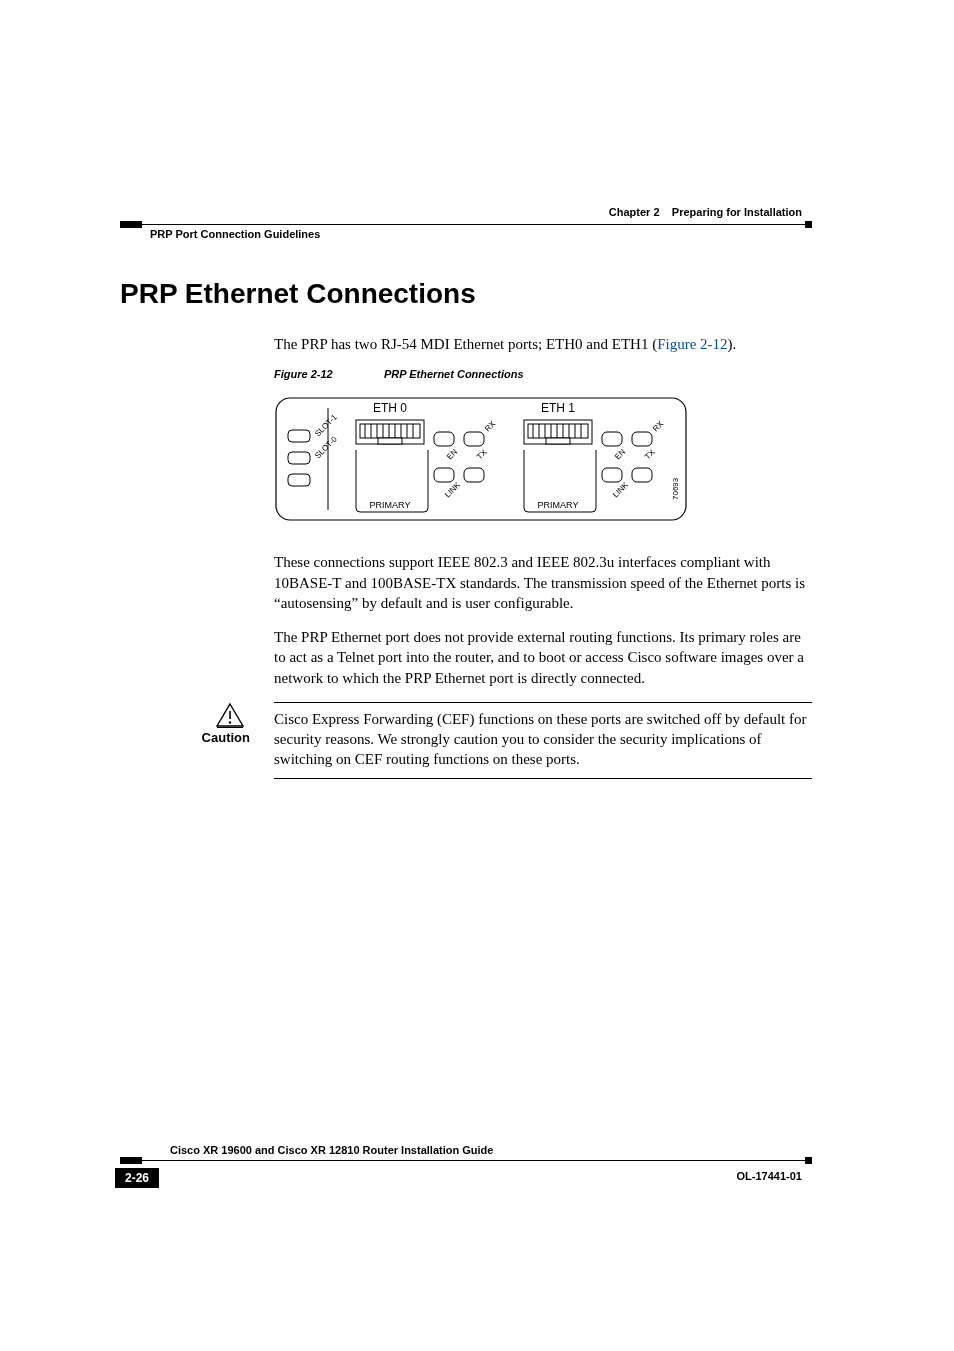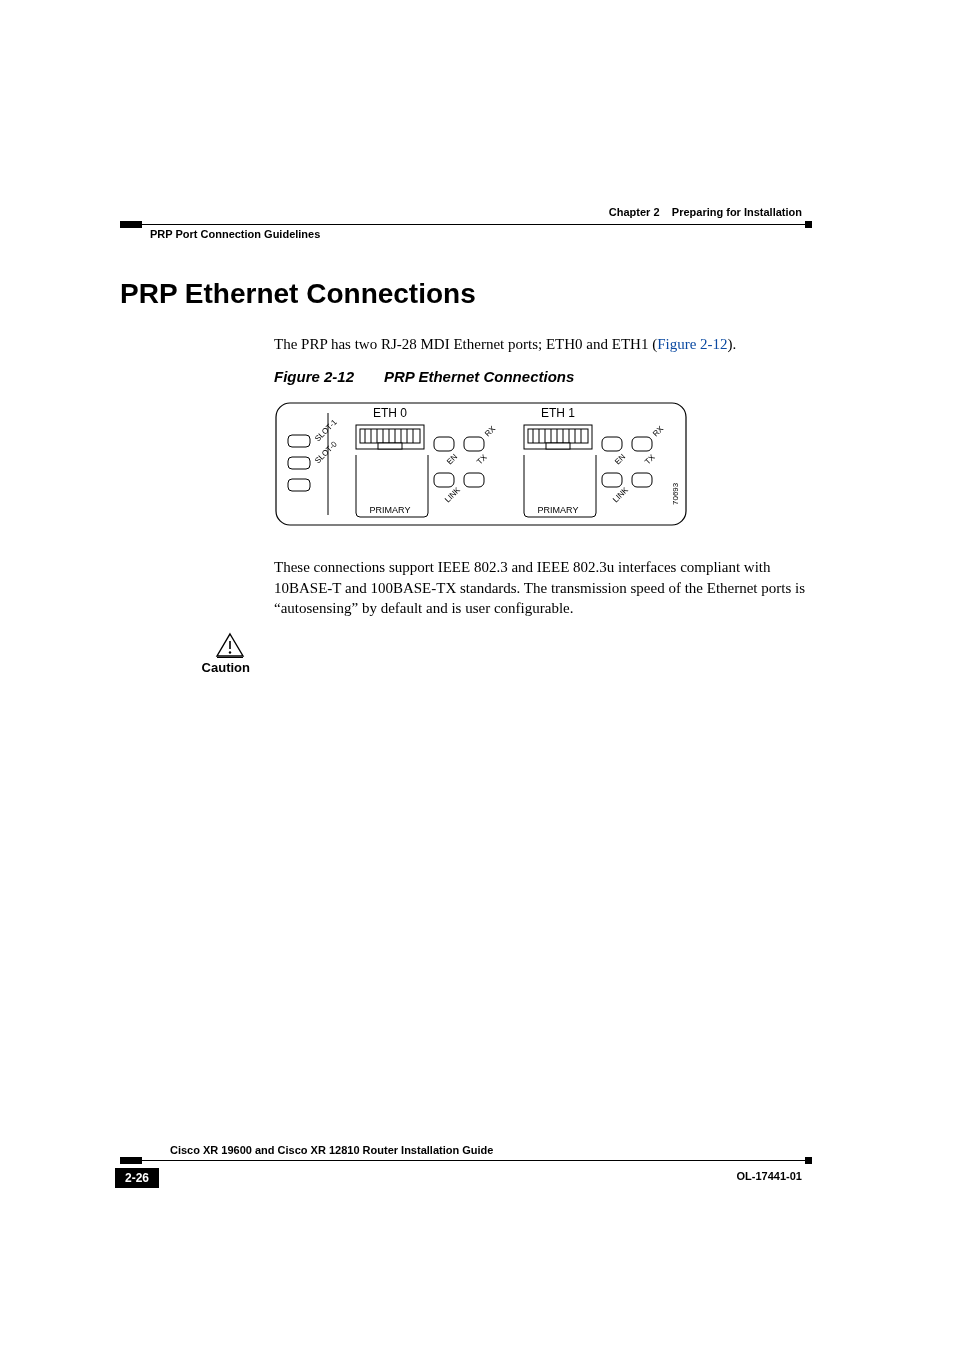--- a/index.html
+++ b/index.html
@@ -16,21 +16,21 @@
 
   
   .content { position: absolute; top: 270px; left: 120px; right: 120px; }
 
   .h1 { font-family: Arial, Helvetica, sans-serif; font-size: 28px; font-weight: bold; margin-top: 8px; margin-bottom: 24px; }
 
   .body-col { margin-left: 154px; }
   .para { font-size: 15px; line-height: 1.35; margin-bottom: 14px; }
   .link { color: #0b4aa2; }
 
-  .fig-caption { font-family: Arial, Helvetica, sans-serif; font-size: 15px; font-weight: bold; font-style: italic; margin-top: 12px; margin-bottom: 10px; }
+  .fig-caption { font-family: Arial, Helvetica, sans-serif; font-size: 11px; font-weight: bold; font-style: italic; margin-top: 12px; margin-bottom: 10px; }
   .fig-caption .fignum { display: inline-block; width: 110px; }
 
   .figure-wrap { margin-bottom: 18px; }
 
   
   .caution-row { display: flex; align-items: flex-start; margin-top: 10px; }
   .caution-label-col { width: 154px; flex: 0 0 154px; text-align: left; padding-right: 10px; }
   .caution-icon { display: block; margin: 0 0 2px 95px; }
   .caution-label { font-family: Arial, Helvetica, sans-serif; font-size: 13px; font-weight: bold; text-align: right; padding-right: 14px; }
   .caution-body { flex: 1; border-top: 1px solid #000; border-bottom: 1px solid #000; padding: 6px 0 8px 0; font-size: 15px; line-height: 1.35; }
@@ -57,21 +57,21 @@
     <div class="hdr-left-bar"></div>
     <div class="hdr-right-bar"></div>
     <div class="hdr-section">PRP Port Connection Guidelines</div>
   </div>
 
   <div class="content">
     <div class="h1">PRP Ethernet Connections</div>
 
     <div class="body-col">
       <div class="para">
-        <span>The PRP has two RJ-28 MDI Ethernet ports; ETH0 and ETH1 (</span><span class="link">Figure 2-12</span><span>).</span>
+        <span>The PRP has two RJ-54 MDI Ethernet ports; ETH0 and ETH1 (</span><span class="link">Figure 2-12</span><span>).</span>
       </div>
 
       <div class="fig-caption">
         <span class="fignum">Figure 2-12</span><span>PRP Ethernet Connections</span>
       </div>
 
       <div class="figure-wrap">
         <svg width="420" height="140" viewBox="0 0 420 140">
 
           <rect x="2" y="8" width="410" height="122" rx="14" ry="14" fill="#fff" stroke="#000" stroke-width="1.2"></rect>
@@ -143,32 +143,34 @@
             <text x="110" y="108" font-family="Arial" font-size="8" transform="rotate(-45 110 108)">LINK</text>
             <text x="142" y="70" font-family="Arial" font-size="8" transform="rotate(-45 142 70)">TX</text>
             <text x="150" y="42" font-family="Arial" font-size="8" transform="rotate(-45 150 42)">RX</text>
           </g>
 
           <text x="404" y="110" font-family="Arial" font-size="8" transform="rotate(-90 404 110)">70693</text>
         </svg>
       </div>
 
       <div class="para">These connections support IEEE 802.3 and IEEE 802.3u interfaces compliant with 10BASE-T and 100BASE-TX standards. The transmission speed of the Ethernet ports is “autosensing” by default and is user configurable.</div>
+      <div class="para">The PRP Ethernet port does not provide external routing functions. Its primary roles are to act as a Telnet port into the router, and to boot or access Cisco software images over a network to which the PRP Ethernet port is directly connected.</div>
     </div>
 
     <div class="caution-row">
       <div class="caution-label-col">
         <svg class="caution-icon" width="30" height="26" viewBox="0 0 30 26">
           <polygon points="15,2 28,24 2,24" fill="none" stroke="#000" stroke-width="1.4"></polygon>
           <line x1="15" y1="9" x2="15" y2="17" stroke="#000" stroke-width="1.6"></line>
           <circle cx="15" cy="20.5" r="1.2" fill="#000"></circle>
           <line x1="2" y1="25.5" x2="28" y2="25.5" stroke="#000" stroke-width="1"></line>
         </svg>
         <div class="caution-label">Caution</div>
       </div>
+      <div class="caution-body">Cisco Express Forwarding (CEF) functions on these ports are switched off by default for security reasons. We strongly caution you to consider the security implications of switching on CEF routing functions on these ports.</div>
     </div>
   </div>
 
   <div class="ftr">
     <div class="ftr-title">Cisco XR 19600 and Cisco XR 12810 Router Installation Guide</div>
     <div class="ftr-line"></div>
     <div class="ftr-left-bar"></div>
     <div class="ftr-right-bar"></div>
     <div class="page-badge">2-26</div>
     <div class="doc-id">OL-17441-01</div>

